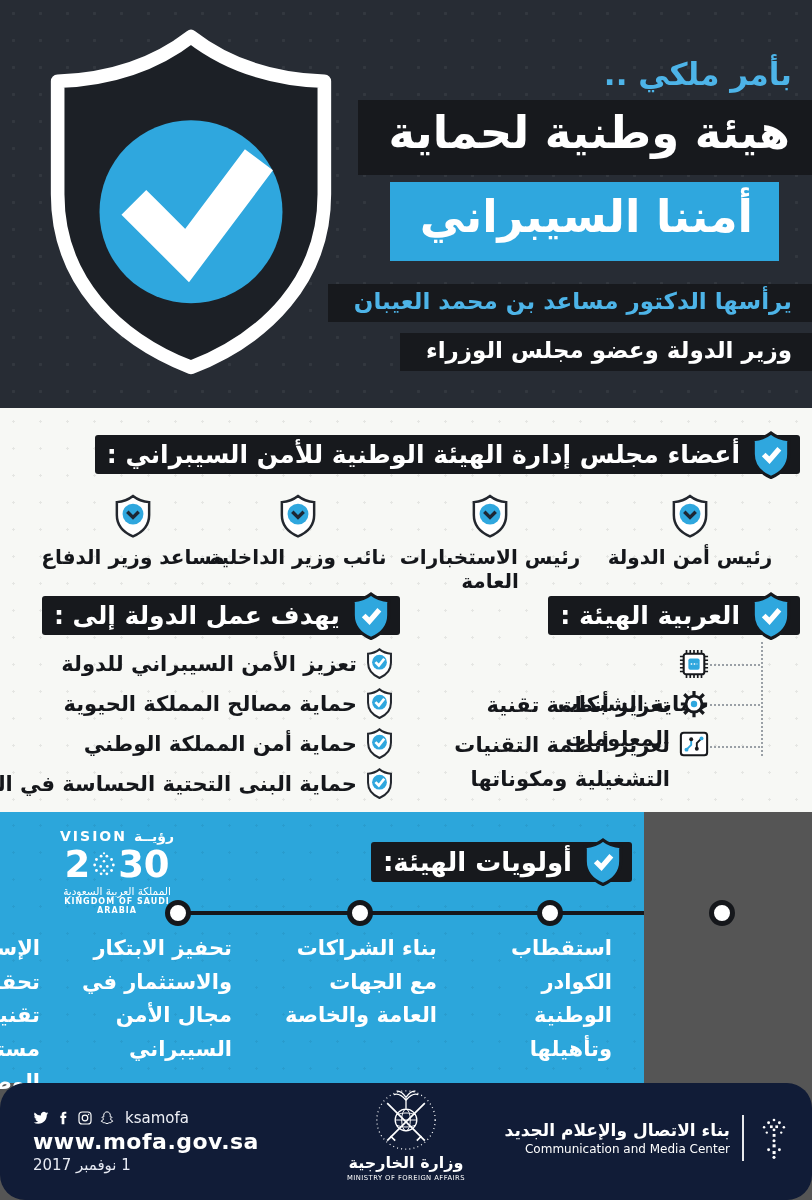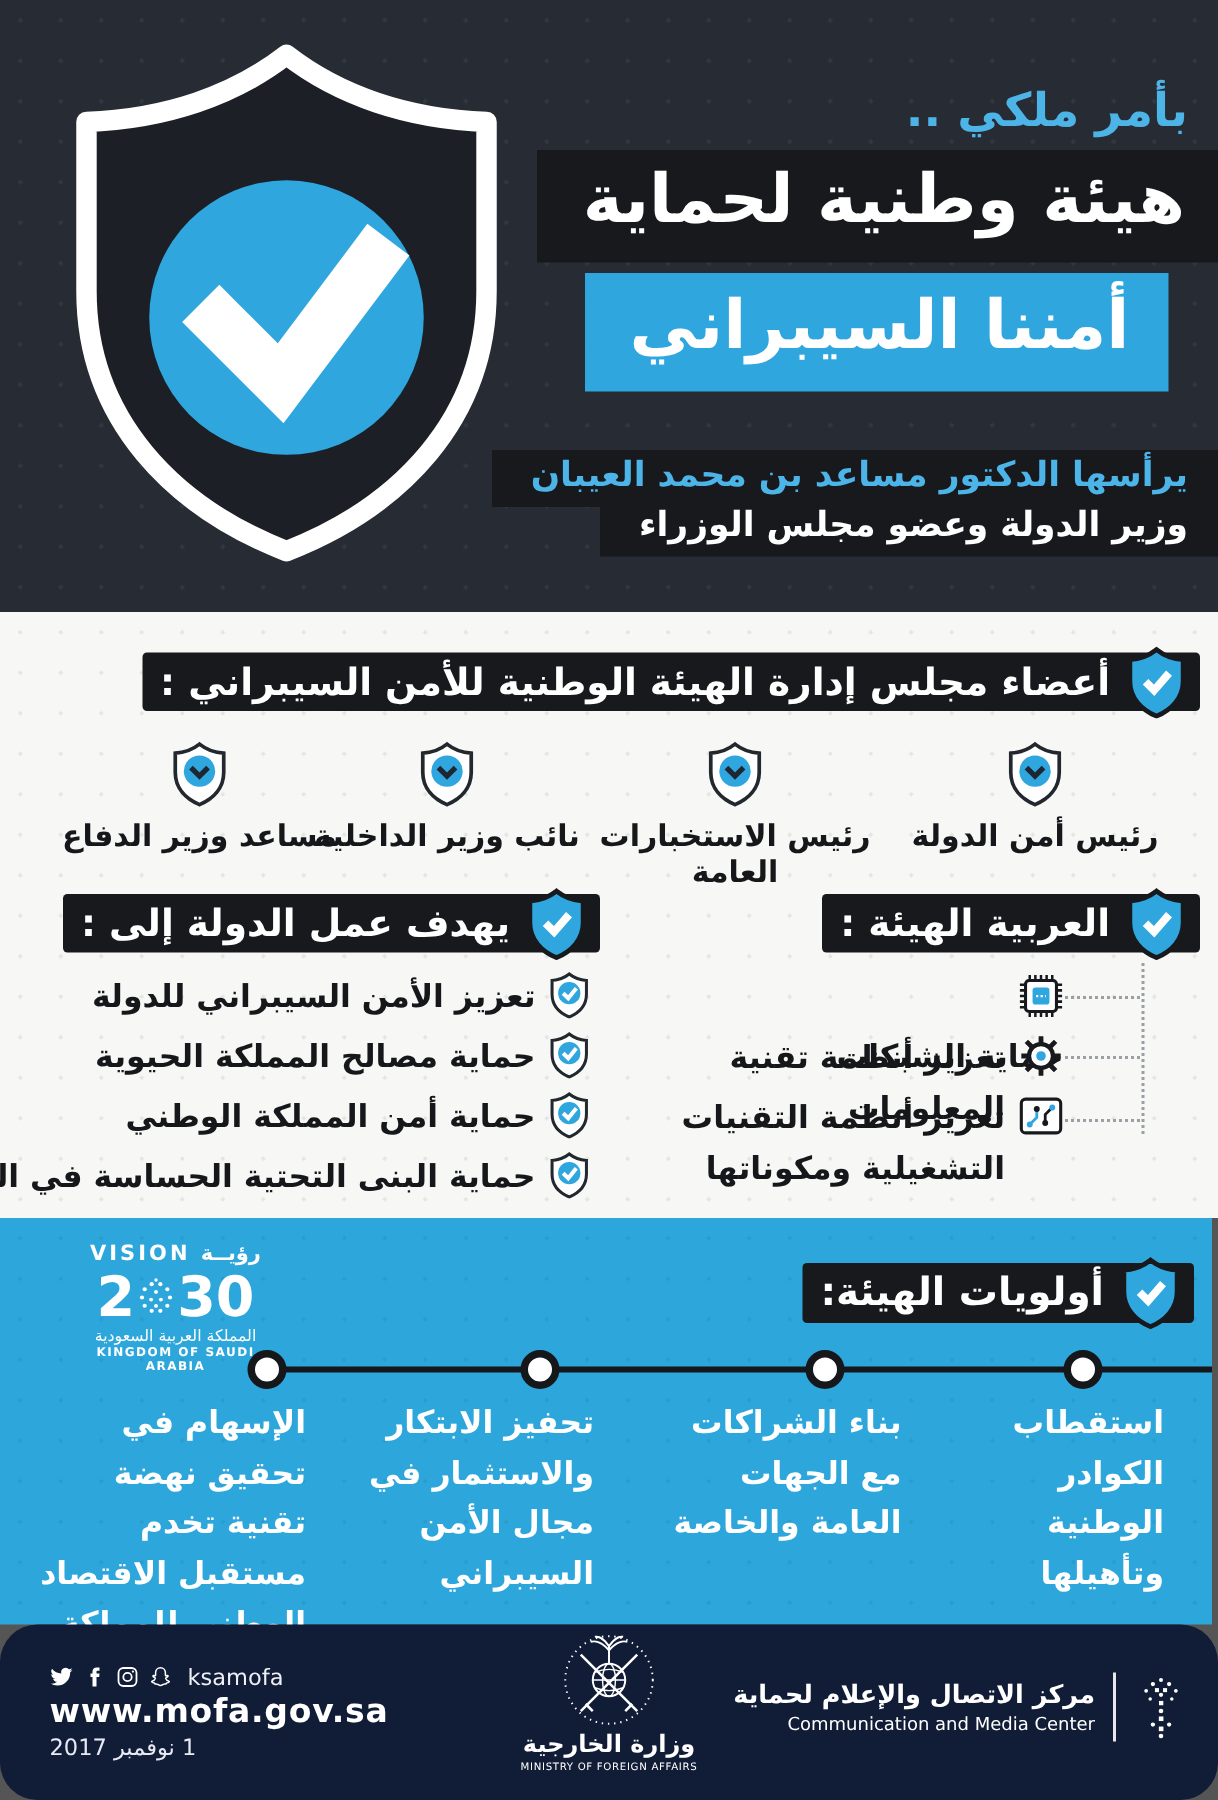--- a/index.html
+++ b/index.html
@@ -7,34 +7,34 @@
           font-family:"DejaVu Sans","Liberation Sans",sans-serif;}
   .canvas *{box-sizing:border-box;}
 
   
   .hero{position:absolute;top:0;left:0;width:812px;height:408px;background-color:#272c34;
         background-image:radial-gradient(rgba(255,255,255,.055) 1.4px,transparent 1.5px);
         background-size:27px 27px;}
   .mid{position:absolute;top:408px;left:0;width:812px;height:404px;background-color:#f7f8f5;
         background-image:radial-gradient(rgba(0,0,0,.075) 1.3px,transparent 1.4px);
         background-size:27px 27px;}
-  .bluesec{position:absolute;top:812px;left:0;width:808px;height:271px;background-color:#2ca6db;
+  .bluesec{position:absolute;top:812px;left:0;width:644px;height:271px;background-color:#2ca6db;
         background-image:radial-gradient(rgba(0,0,0,.06) 1.3px,transparent 1.4px);
         background-size:27px 27px;}
   .footer{position:absolute;top:1083px;left:0;width:812px;height:117px;background-color:#111c37;color:#fff;border-radius:25px;}
 
   
   .hero-shield{position:absolute;left:45px;top:24px;}
   .kicker{position:absolute;top:56px;right:20px;direction:rtl;color:#4db4e8;
           font-size:31px;font-weight:bold;}
   .t1{position:absolute;top:100px;right:0;direction:rtl;background:#17191d;color:#fff;
       font-size:45px;font-weight:bold;padding:6px 22px 16px 30px;white-space:nowrap;}
   .t2{position:absolute;top:182px;right:33px;direction:rtl;background:#2fa7de;color:#fff;
       font-size:45px;font-weight:bold;padding:8px 26px 18px 30px;white-space:nowrap;}
-  .c1{position:absolute;top:300px;right:0;direction:rtl;background:#17191d;color:#4db4e8;
+  .c1{position:absolute;top:284px;right:0;direction:rtl;background:#17191d;color:#4db4e8;
       font-size:23px;font-weight:bold;padding:4px 20px 8px 26px;white-space:nowrap;}
   .c2{position:absolute;top:333px;right:0;direction:rtl;background:#17191d;color:#fff;
       font-size:23px;font-weight:bold;padding:4px 20px 8px 26px;white-space:nowrap;}
 
   
   .hband{position:absolute;display:inline-flex;align-items:center;direction:rtl;
          background:#17191d;color:#fff;font-weight:bold;border-radius:3px;
          padding:5px 12px;white-space:nowrap;}
   .hband svg{flex:0 0 auto;margin:-12px -4px -12px 10px;}
 
@@ -333,21 +333,21 @@
           <path d="M40 56 L80 16 M80 56 L40 16"></path>
           <path d="M43.5 51 l5 5 M76.5 51 l-5 5"></path>
         </g>
       </svg>
       <div class="m-ar">وزارة الخارجية</div>
       <div class="m-en">MINISTRY OF FOREIGN AFFAIRS</div>
     </div>
 
     <div class="f-right">
       <div class="cmc-text">
-        <div class="ar">مركز الاتصال والإعلام لحماية</div>
+        <div class="ar">بناء الاتصال والإعلام الجديد</div>
         <div class="en">Communication and Media Center</div>
       </div>
       <div class="cmc-div"></div>
       <svg width="36" height="46" viewBox="0 0 40 50">
         <g fill="#ffffff">
           <circle cx="20" cy="5" r="1.5"></circle>
             <circle cx="14" cy="8" r="1.6"></circle>
             <circle cx="26" cy="8" r="1.6"></circle>
           <circle cx="9" cy="13" r="1.4"></circle>
             <circle cx="31" cy="13" r="1.4"></circle>

